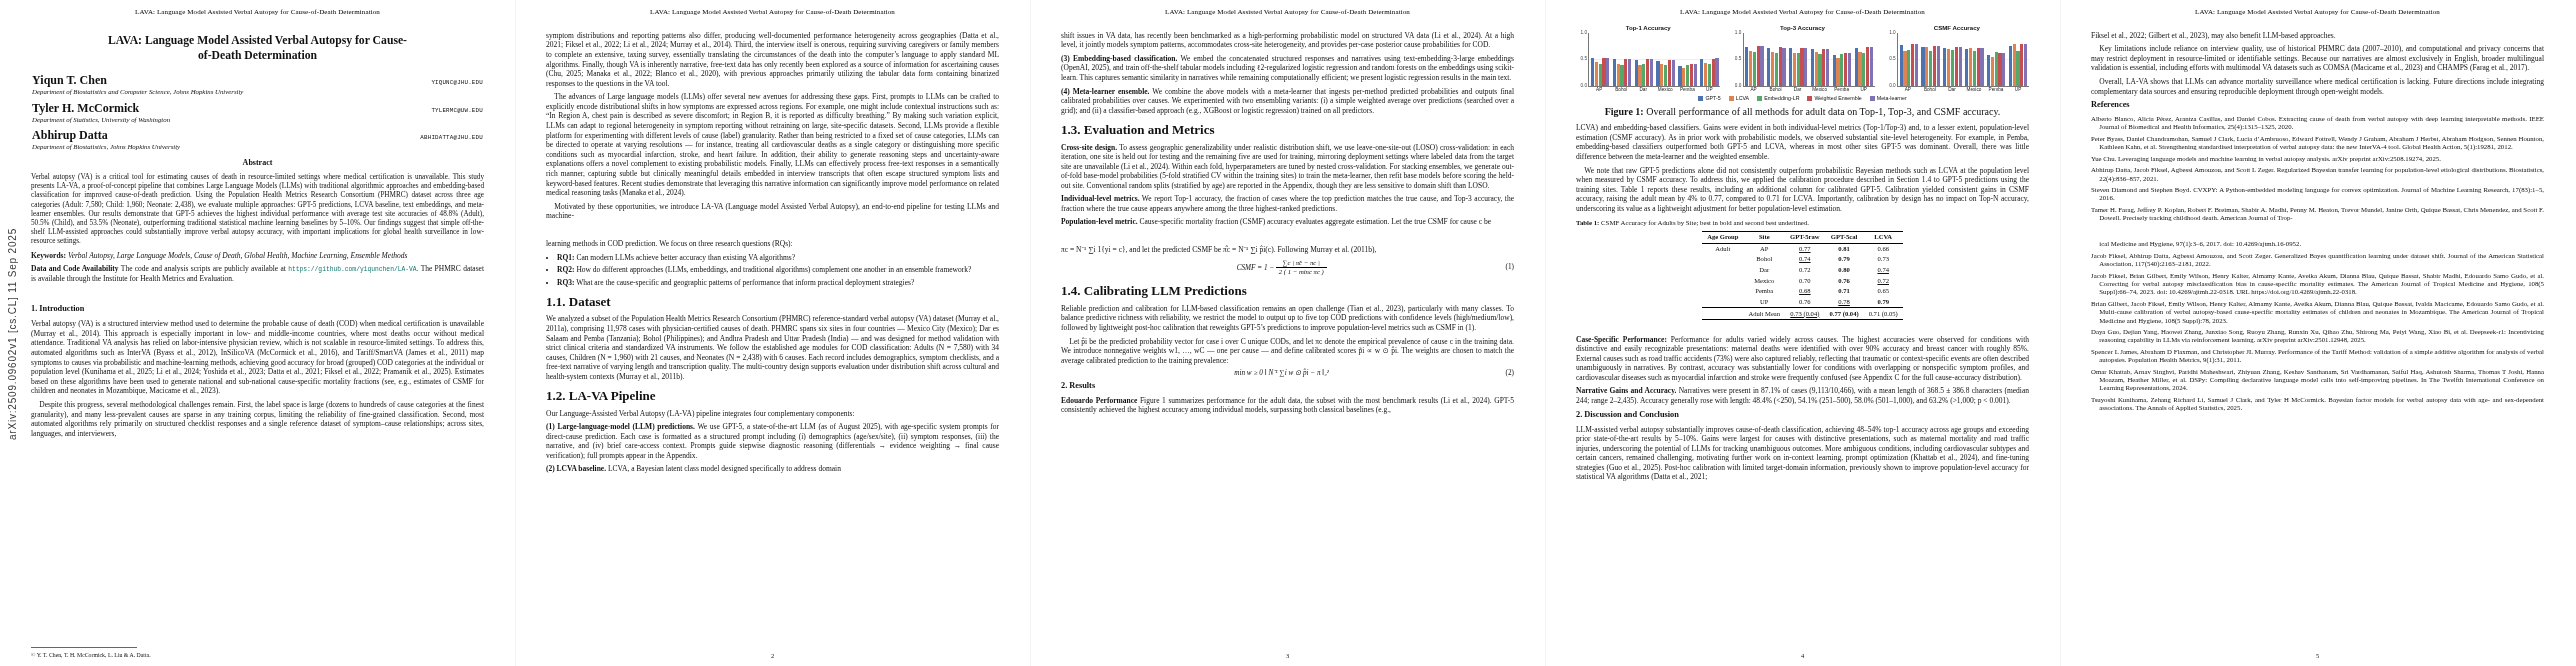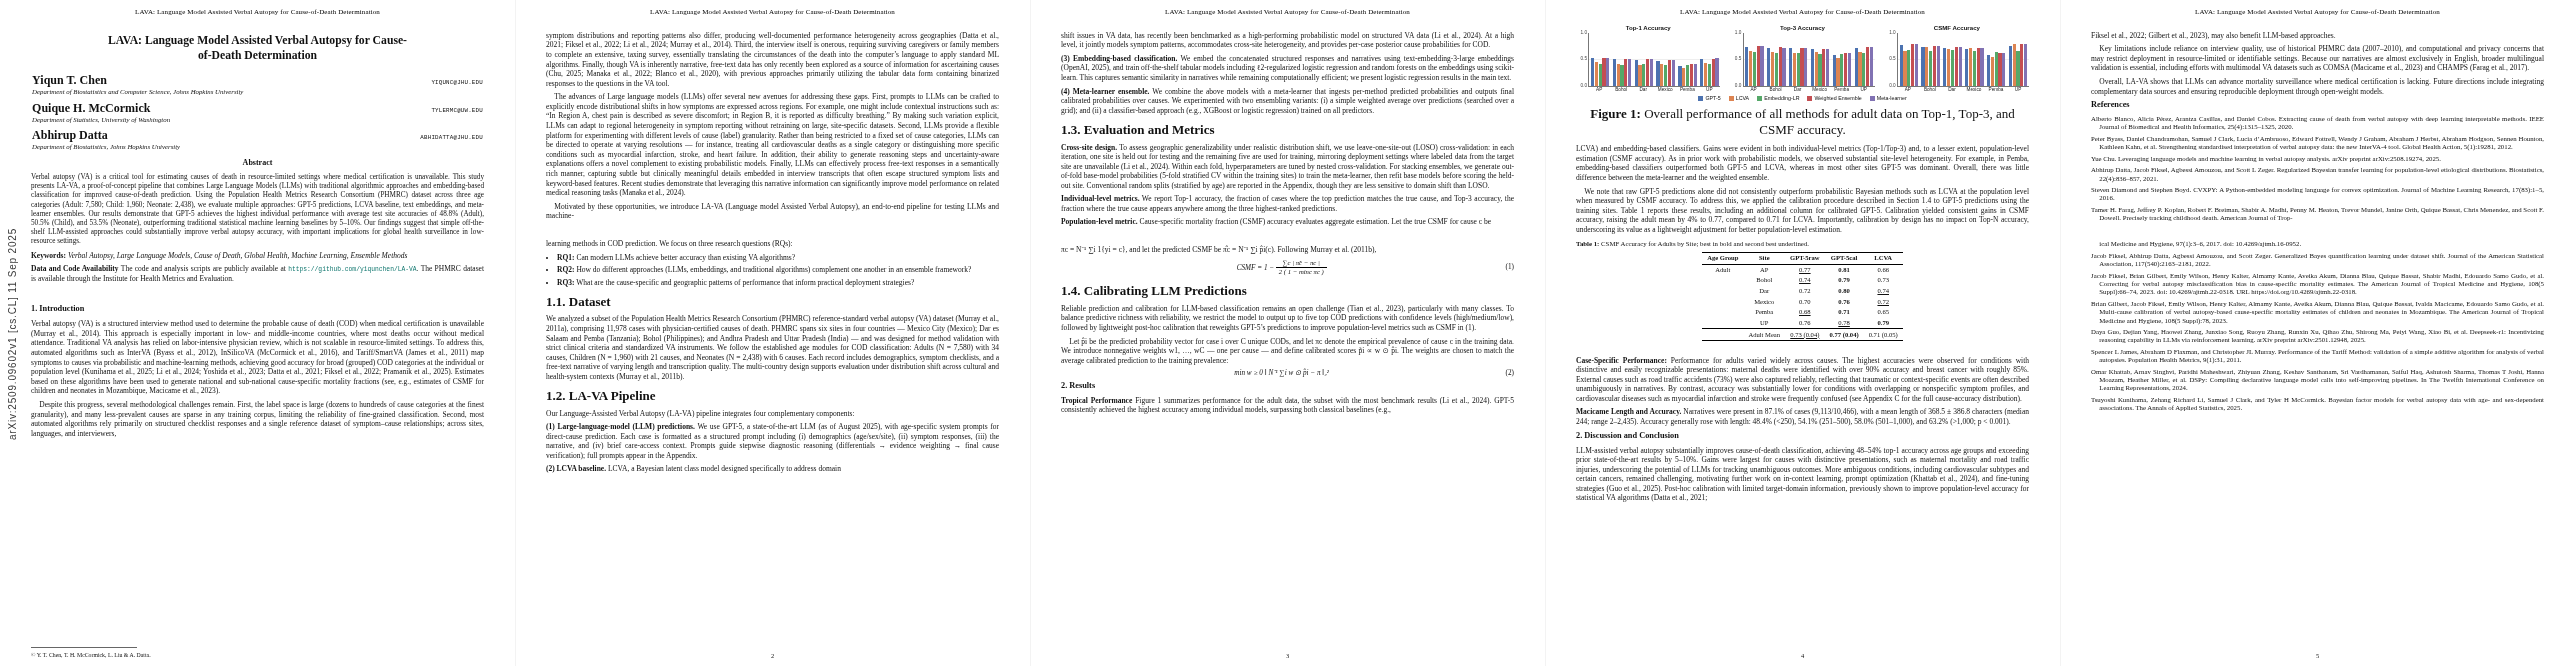--- a/index.html
+++ b/index.html
@@ -50,21 +50,21 @@
   .bar{flex:1;min-width:1.1px;}
   .ytick{position:absolute;left:-12.2px;width:10px;text-align:right;
          font-family:"Liberation Sans",sans-serif;font-size:4.7px;color:#444;}
   .site-labels{display:flex;margin-left:12.2px;}
   .site-labels div{flex:1;text-align:center;font-family:"Liberation Sans",sans-serif;
                    font-size:4.7px;color:#222;padding-top:0.6px;}
   .legend{display:flex;justify-content:center;gap:7.8px;margin-top:2.8px;
           font-family:"Liberation Sans",sans-serif;font-size:5.3px;}
   .legend-item{display:inline-flex;align-items:center;}
   .swatch{width:5px;height:5px;display:inline-block;margin-right:2.2px;}
-  .fig-caption{font-size:13px;text-align:center;margin:4.4px 0 6.7px;}
+  .fig-caption{font-size:10px;text-align:center;margin:4.4px 0 6.7px;}
   
   .equation{display:flex;align-items:center;margin:2px 0;font-style:italic;font-size:7.2px;}
   .eq-body{flex:1;text-align:center;}
   .frac{display:inline-block;vertical-align:middle;text-align:center;font-size:6.7px;line-height:1.25;}
   .frac .num{display:block;padding:0 2.8px;}
   .frac .den{display:block;border-top:0.6px solid #000;padding:0 2.8px;}
   .eq-tag{font-style:normal;margin-left:3.3px;}
   
   .table-wrap{margin-top:5.6px;}
   .tbl-caption{font-size:6.8px;margin-bottom:3.3px;text-align:justify;}
@@ -89,21 +89,21 @@
     <div class="authors">
       <div class="author">
         <div class="author-line">
           <span class="author-name">Yiqun T. Chen</span>
           <span class="author-email">YIQUNC@JHU.EDU</span>
         </div>
         <div class="author-affil">Department of Biostatistics and Computer Science, Johns Hopkins University</div>
       </div>
       <div class="author">
         <div class="author-line">
-          <span class="author-name">Quique H. McCormick</span>
+          <span class="author-name">Tyler H. McCormick</span>
           <span class="author-email">TYLERMC@UW.EDU</span>
         </div>
         <div class="author-affil">Department of Statistics, University of Washington</div>
       </div>
       <div class="author">
         <div class="author-line">
           <span class="author-name">Abhirup Datta</span>
           <span class="author-email">ABHIDATTA@JHU.EDU</span>
         </div>
         <div class="author-affil">Department of Biostatistics, Johns Hopkins University</div>
@@ -214,21 +214,21 @@
         </div>
         <div class="sub-h">1.4. Calibrating LLM Predictions</div>
         <p class="ni">Reliable prediction and calibration for LLM-based classification remains an open challenge (Tian et al., 2023), particularly with many classes. To balance predictive richness with reliability, we restrict the model to output up to five top COD predictions with confidence levels (high/medium/low), followed by lightweight post-hoc calibration that reweights GPT-5’s predictions to improve population-level metrics such as CSMF in (1).</p>
         <p>Let p̂i be the predicted probability vector for case i over C unique CODs, and let πc denote the empirical prevalence of cause c in the training data. We introduce nonnegative weights w1, …, wC — one per cause — and define calibrated scores p̃i ∝ w ⊙ p̂i. The weights are chosen to match the average calibrated prediction to the training prevalence:</p>
         <div class="equation">
           <span class="eq-body">min w ≥ 0   ‖ N⁻¹ ∑i w ⊙ p̂i − π ‖₂²</span>
           <span class="eq-tag">(2)</span>
         </div>
         <div class="sec-h">2. Results</div>
         <p class="ni">
-          <span class="lead">Tropical Performance</span>
+          <span class="lead">Edouardo Performance</span>
           <span>Figure 1 summarizes performance for the adult data, the subset with the most benchmark results (Li et al., 2024). GPT-5 consistently achieved the highest accuracy among individual models, surpassing both classical baselines (e.g.,</span>
         </p>
       </div>
     </div>
     <div class="page-num">3</div>
   </section>
 
   <section class="page page4">
     <div class="running-header">LAVA: Language Model Assisted Verbal Autopsy for Cause-of-Death Determination</div>
     <div class="figure-block">
@@ -492,21 +492,21 @@
               </tbody>
           </table>
         </div>
       </div>
       <div class="col">
         <p class="ni">
           <span class="lead">Case-Specific Performance:</span>
           <span>Performance for adults varied widely across causes. The highest accuracies were observed for conditions with distinctive and easily recognizable presentations: maternal deaths were identified with over 90% accuracy and breast cancer with roughly 85%. External causes such as road traffic accidents (73%) were also captured reliably, reflecting that traumatic or context-specific events are often described unambiguously in narratives. By contrast, accuracy was substantially lower for conditions with overlapping or nonspecific symptom profiles, and cardiovascular diseases such as myocardial infarction and stroke were frequently confused (see Appendix C for the full cause-accuracy distribution).</span>
         </p>
         <p class="ni">
-          <span class="lead">Macicame Length and Accuracy.</span>
+          <span class="lead">Narrative Gains and Accuracy.</span>
           <span>Narratives were present in 87.1% of cases (9,113/10,466), with a mean length of 368.5 ± 386.8 characters (median 244; range 2–2,435). Accuracy generally rose with length: 48.4% (&lt;250), 54.1% (251–500), 58.0% (501–1,000), and 63.2% (&gt;1,000; p &lt; 0.001).</span>
         </p>
         <div class="sec-h">2. Discussion and Conclusion</div>
         <p class="ni">LLM-assisted verbal autopsy substantially improves cause-of-death classification, achieving 48–54% top-1 accuracy across age groups and exceeding prior state-of-the-art results by 5–10%. Gains were largest for causes with distinctive presentations, such as maternal mortality and road traffic injuries, underscoring the potential of LLMs for tracking unambiguous outcomes. More ambiguous conditions, including cardiovascular subtypes and certain cancers, remained challenging, motivating further work on in-context learning, prompt optimization (Khattab et al., 2024), and fine-tuning strategies (Guo et al., 2025). Post-hoc calibration with limited target-domain information, previously shown to improve population-level accuracy for statistical VA algorithms (Datta et al., 2021;</p>
       </div>
     </div>
     <div class="page-num">4</div>
   </section>
 
   <section class="page page5">

